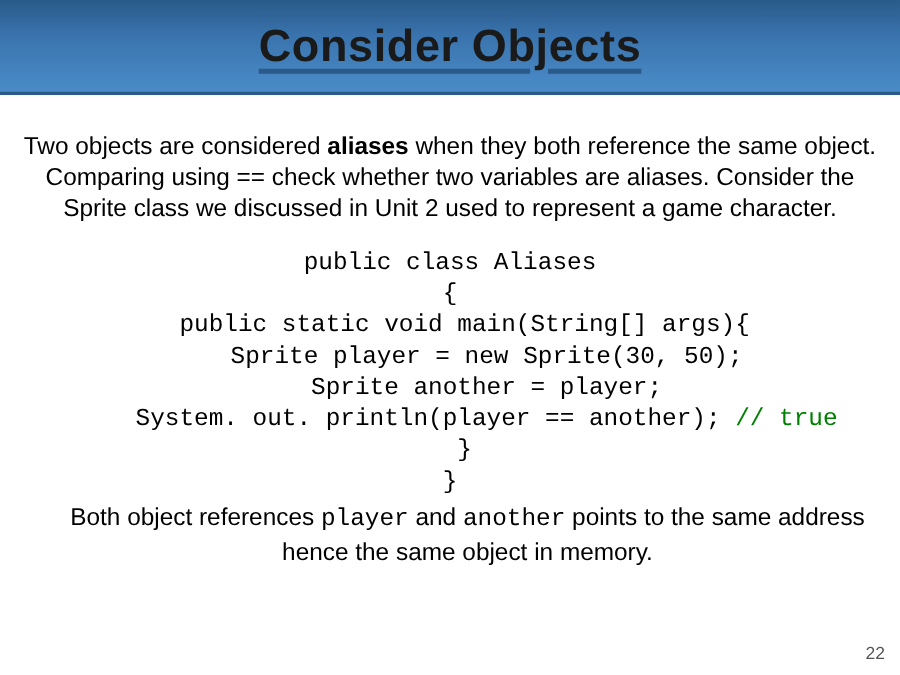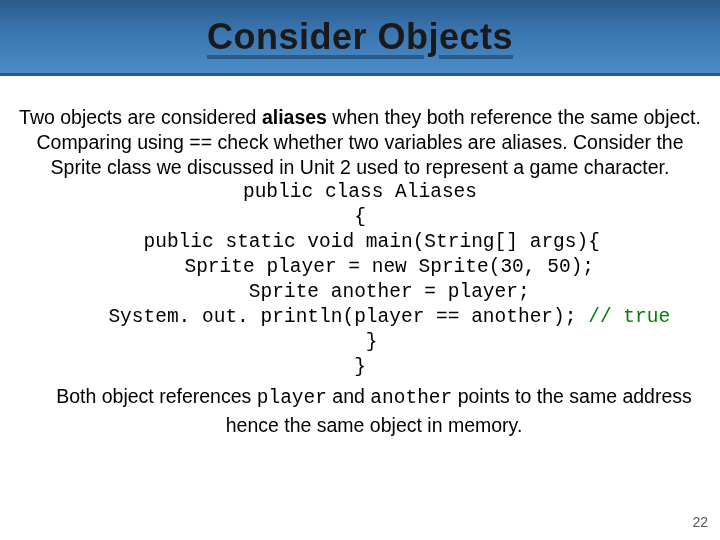--- a/index.html
+++ b/index.html
@@ -38,21 +38,21 @@
     line-height: 1.28;
     color: #000;
   }
   .para .bold { font-weight: bold; }
   .code-block {
     font-family: "Courier New", Courier, monospace;
     font-size: 19.5px;
     line-height: 1.28;
     color: #000;
     white-space: pre;
-    margin-top: 0;
+    margin-top: 18px;
   }
   .comment { color: #008000; }
   .para2 {
     font-size: 19.5px;
     line-height: 1.36;
     color: #000;
     margin-top: 4px;
     margin-left: 28px;
   }
   .mono { font-family: "Courier New", Courier, monospace; }

